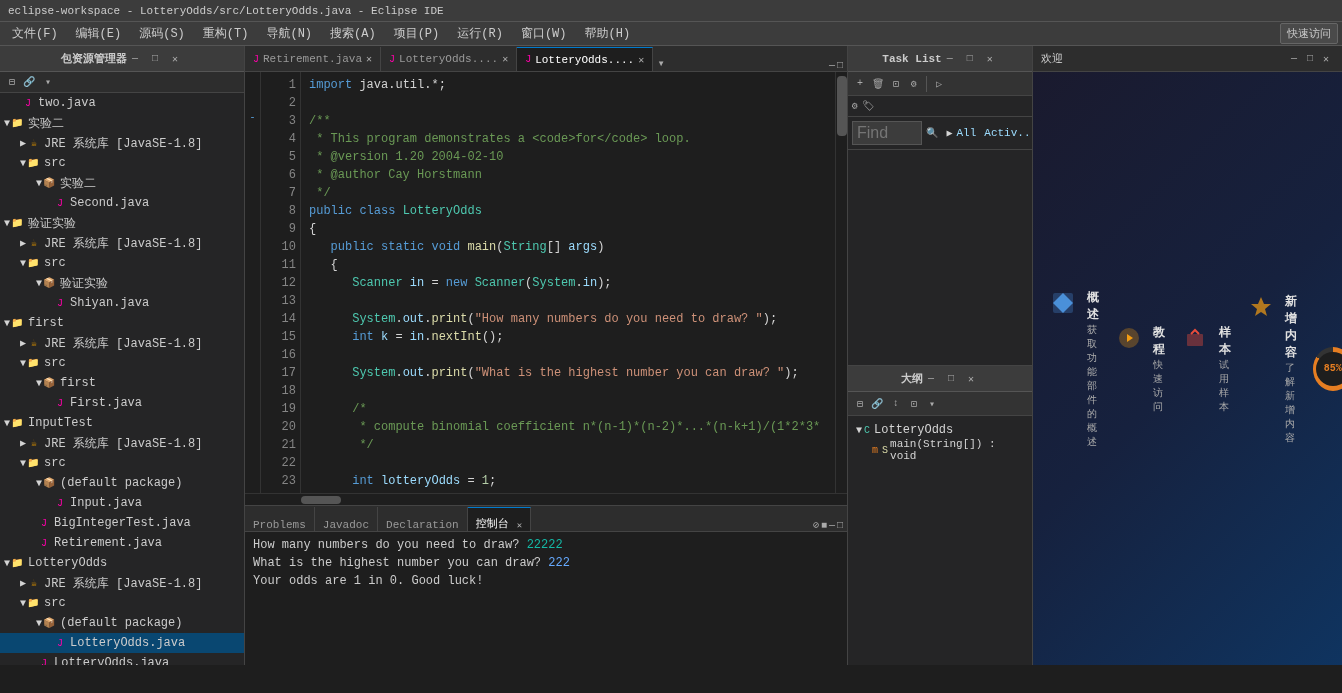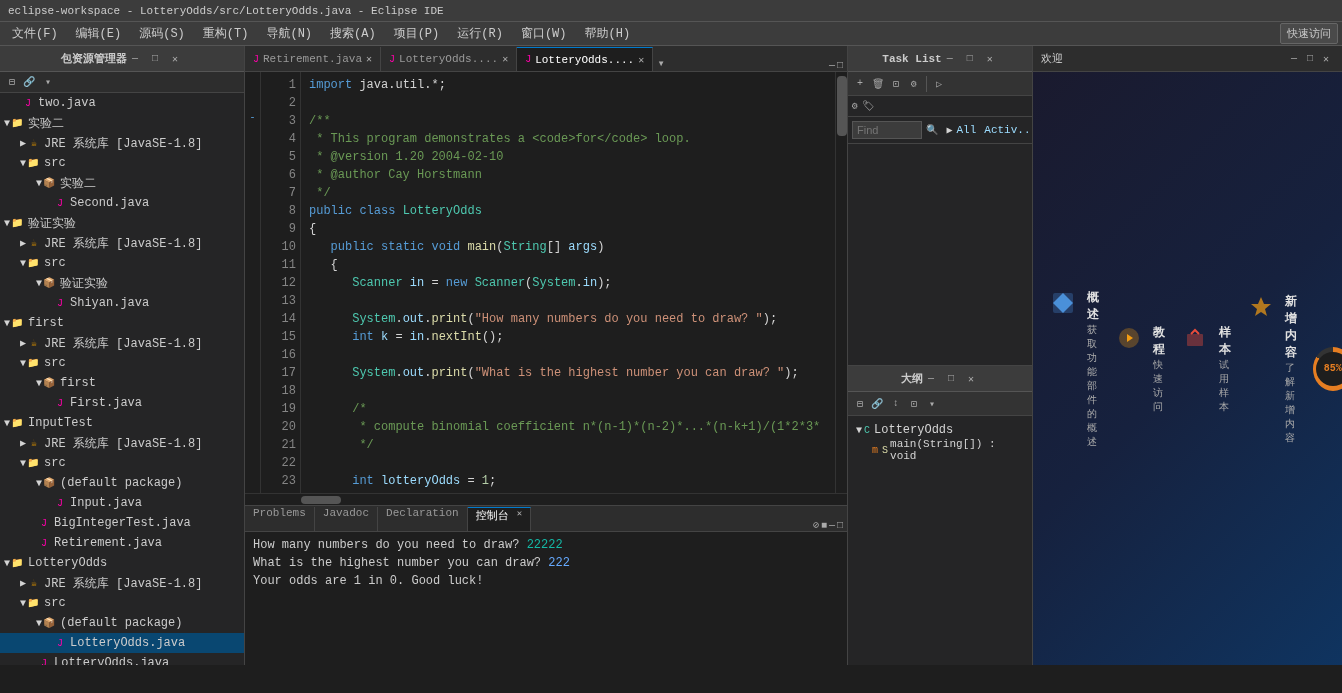--- a/index.html
+++ b/index.html
@@ -54,21 +54,21 @@
     .method { color: #dcdcaa; }
     .var { color: #9cdcfe; }
     
     
     #right-panels { width: 185px; display: flex; flex-direction: column; border-left: 1px solid #444; background: #252526; }
     
     
     #task-panel { height: 320px; border-bottom: 1px solid #444; }
     .task-toolbar { height: 24px; background: #333; display: flex; align-items: center; padding: 0 4px; gap: 2px; border-bottom: 1px solid #444; }
     .find-bar { display: flex; align-items: center; gap: 4px; padding: 4px; border-bottom: 1px solid #444; }
-    .find-input { background: #3c3c3c; border: 1px solid #555; color: #ccc; padding: 2px 4px; font-size: 11px; width: 70px; }
+    .find-input { background: #3c3c3c; border: 1px solid #555; color: #ccc; padding: 2px 4px; font-size: 16px; width: 70px; }
     
     
     #outline-panel { flex: 1; }
     .outline-tree { padding: 4px; }
     .outline-item { display: flex; align-items: center; height: 20px; cursor: pointer; }
     
     
     #welcome-panel { width: 310px; background: #1e1e1e; border-left: 1px solid #444; display: flex; flex-direction: column; overflow: hidden; }
     .welcome-header { height: 26px; background: #2d2d2d; display: flex; align-items: center; padding: 0 8px; font-size: 11px; color: #ccc; border-bottom: 1px solid #444; }
     .welcome-content { flex: 1; background: linear-gradient(135deg, #1a1a2e 0%, #16213e 50%, #0f3460 100%); padding: 16px; display: flex; flex-direction: row; align-items: center; gap: 16px; }
@@ -78,21 +78,21 @@
     .welcome-text p { font-size: 10px; color: #aaa; }
     
     .eclipse-logo { display: flex; align-items: center; gap: 8px; margin-top: 8px; }
     .eclipse-circle { width: 40px; height: 40px; border-radius: 50%; background: radial-gradient(circle at 35% 35%, #4a90d9, #1a5fa0); position: relative; display: flex; align-items: center; justify-content: center; }
     .eclipse-circle::before { content: ''; position: absolute; width: 28px; height: 28px; border-radius: 50%; background: #0f2044; left: 14px; }
     .eclipse-text { font-size: 28px; font-weight: 300; color: #d0d0d0; letter-spacing: -1px; }
     
     
     #bottom-panel { height: 160px; border-top: 1px solid #444; display: flex; flex-direction: column; background: #1e1e1e; }
     .bottom-tab-bar { height: 26px; background: #2d2d2d; display: flex; align-items: flex-end; border-bottom: 1px solid #444; }
-    .bottom-tab { display: flex; align-items: flex-start; padding: 0 8px; height: 24px; font-size: 11px; color: #999; cursor: pointer; border-right: 1px solid #444; gap: 4px; }
+    .bottom-tab { display: flex; align-items: flex-end; padding: 0 8px; height: 24px; font-size: 11px; color: #999; cursor: pointer; border-right: 1px solid #444; gap: 4px; }
     .bottom-tab.active { color: #fff; background: #1e1e1e; border-top: 1px solid #007acc; }
     .console-content { flex: 1; padding: 4px 8px; font-size: 12px; line-height: 18px; overflow-y: auto; color: #ccc; }
     .console-terminated { color: #aaa; }
     
     
     ::-webkit-scrollbar { width: 8px; height: 8px; }
     ::-webkit-scrollbar-track { background: #1e1e1e; }
     ::-webkit-scrollbar-thumb { background: #555; border-radius: 4px; }
     
     .cpu-badge { width: 44px; height: 44px; border-radius: 50%; background: conic-gradient(#e67e22 0% 85%, #333 85% 100%); display: flex; align-items: center; justify-content: center; position: relative; margin: 8px auto; }

